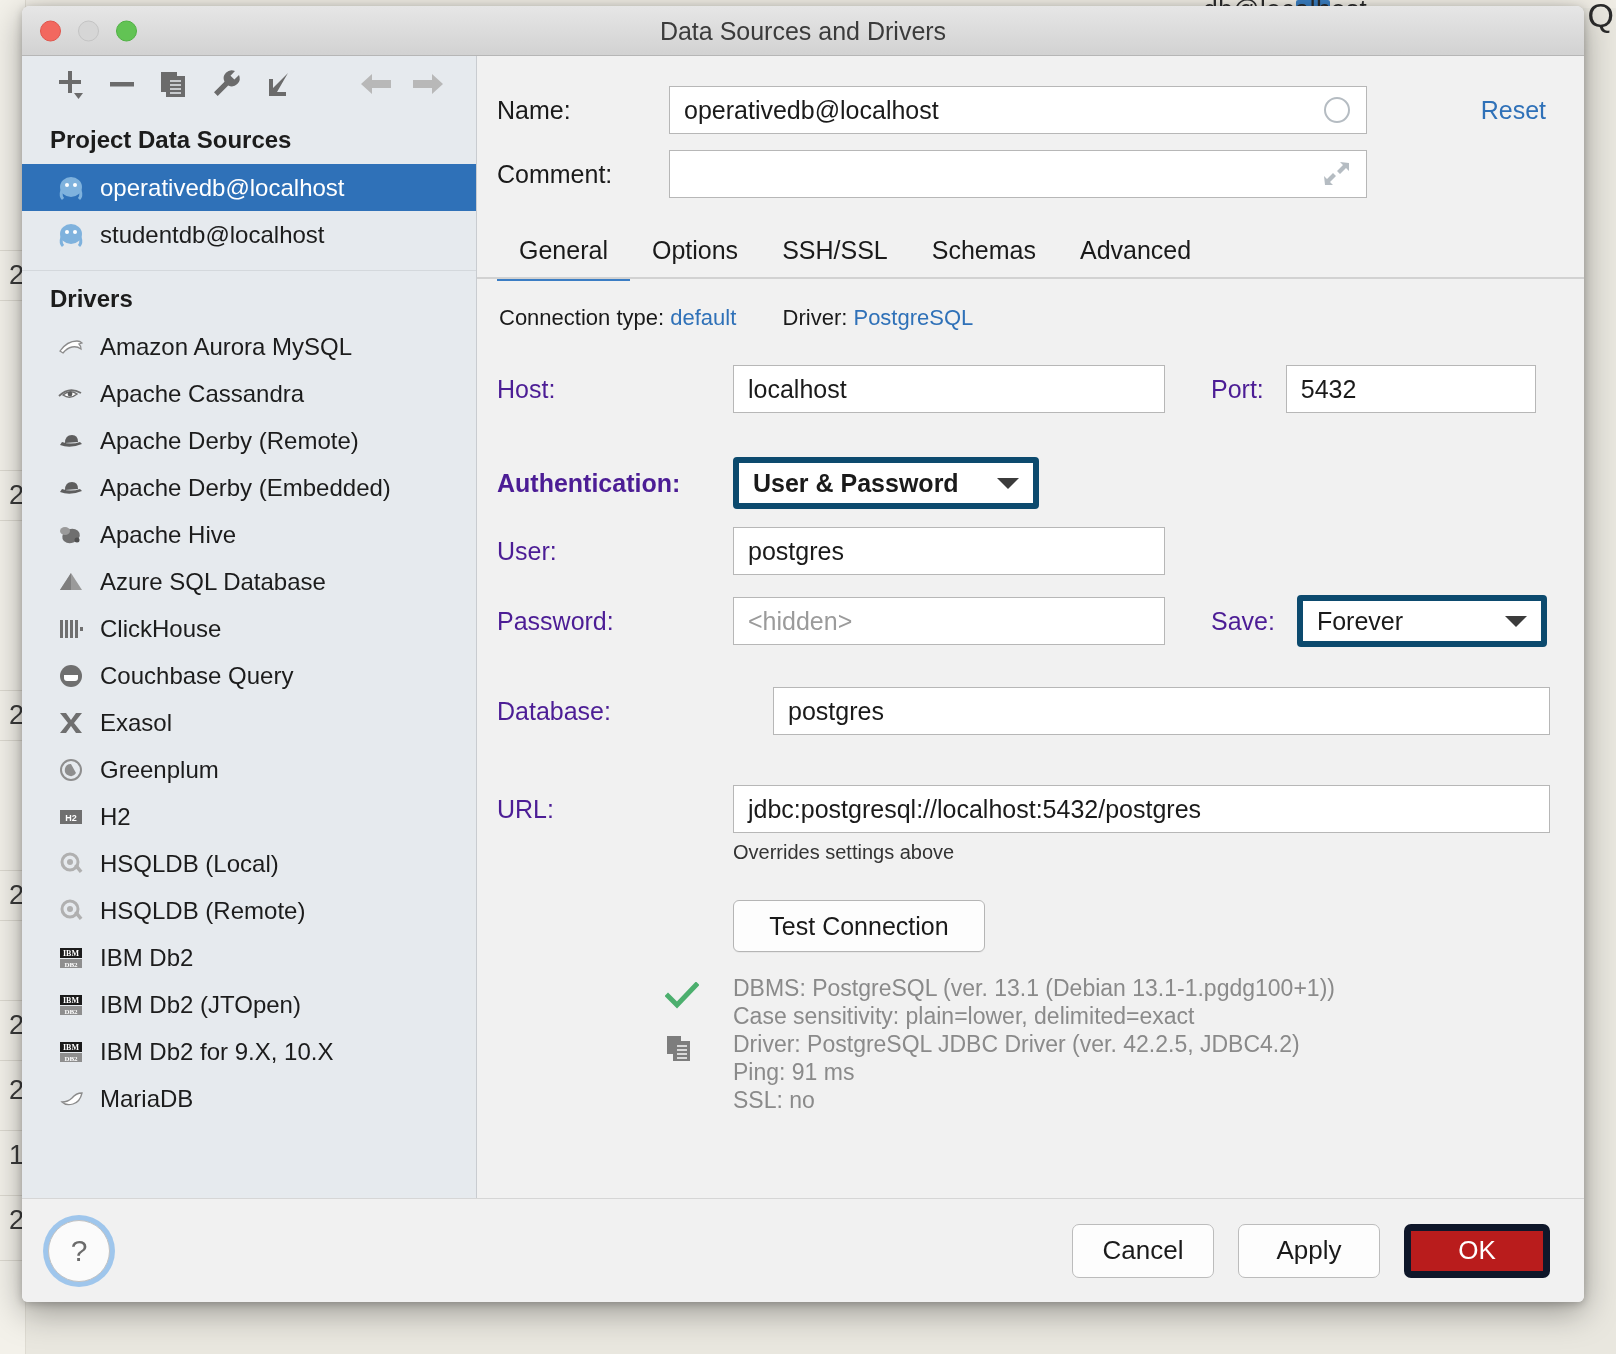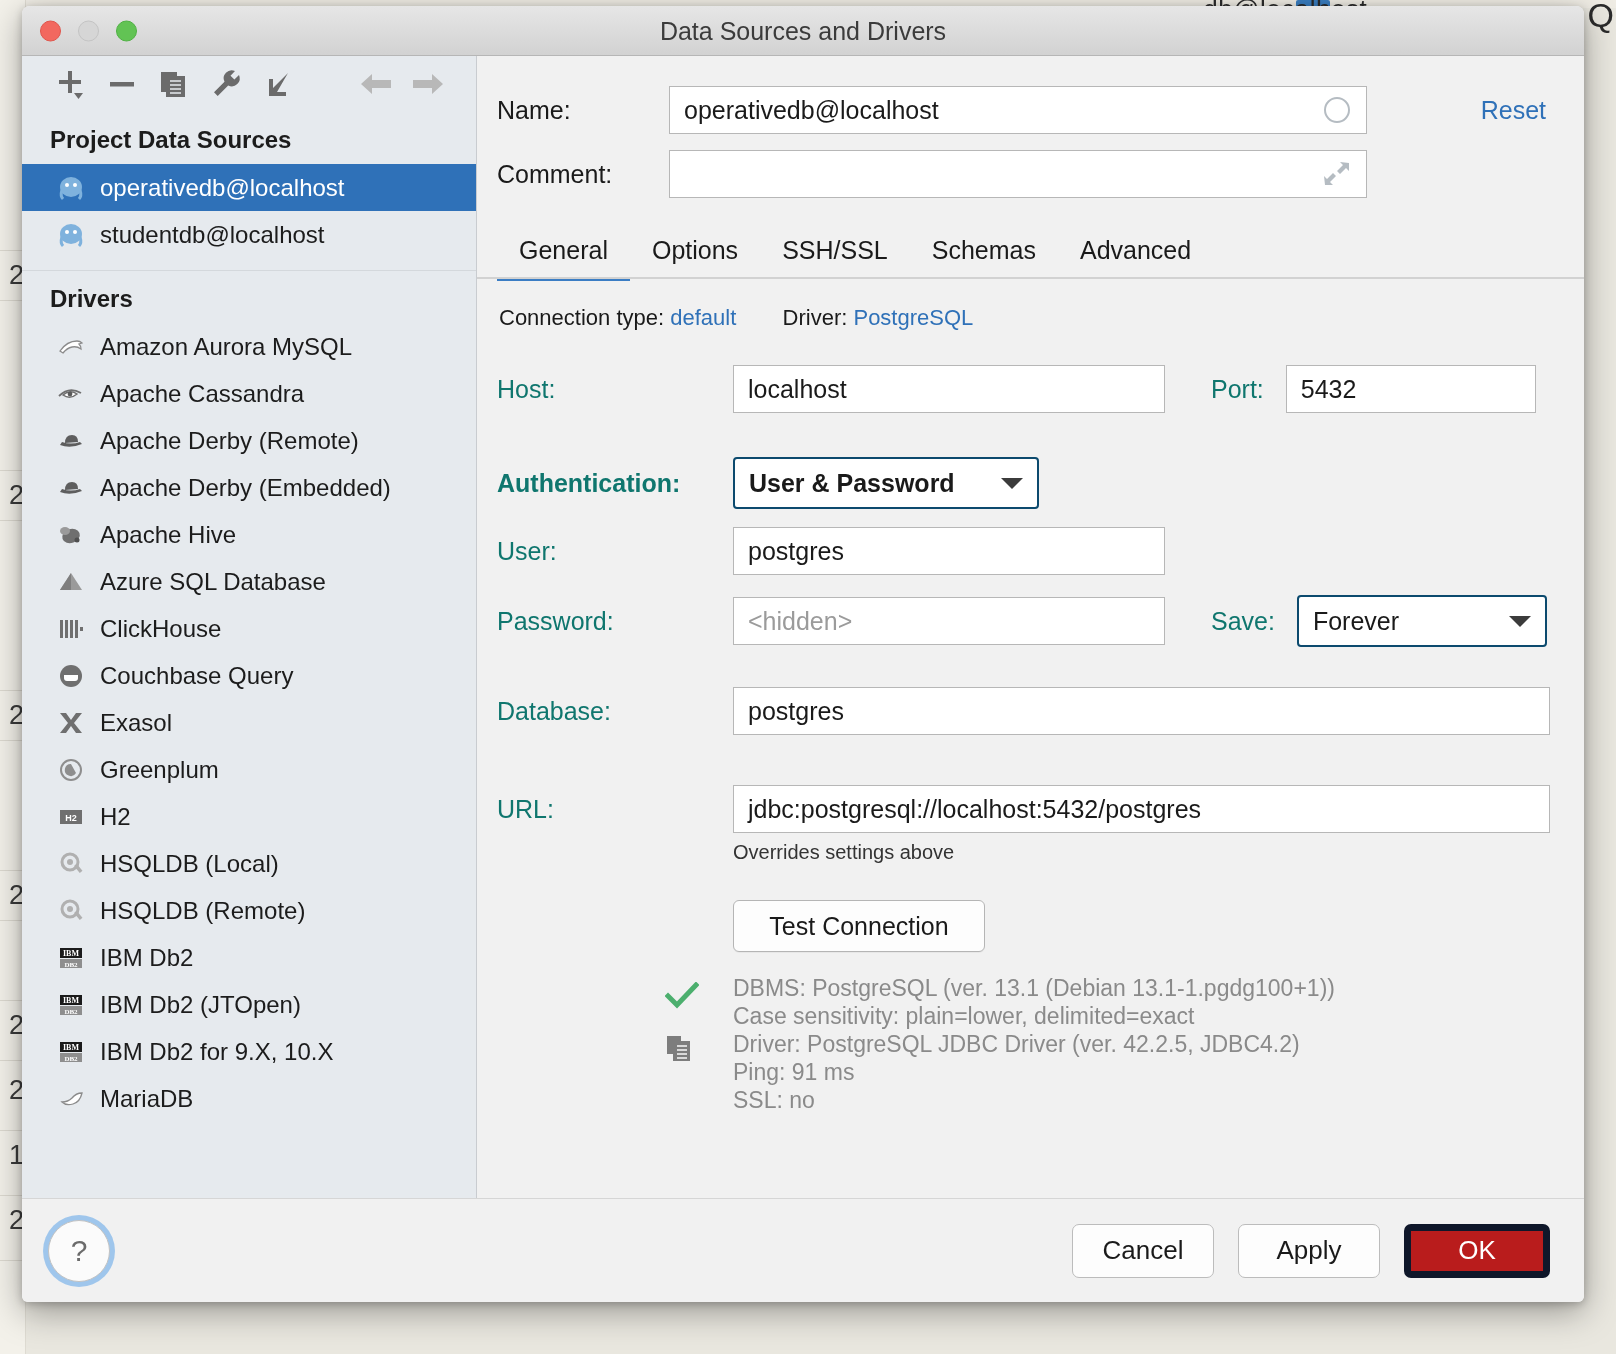--- a/index.html
+++ b/index.html
@@ -144,51 +144,51 @@
   }
   #tabs-wrap { position:relative; }
 
   
   #general-panel { padding:26px 34px 0 20px; }
   #conn-line { font-size:22px; color:#1a1a1a; margin:0 0 34px 2px; }
   #conn-line .lnk { color:#2f71b8; cursor:default; }
   #conn-line .gap { display:inline-block; width:34px; }
 
   .frow { display:flex; align-items:center; margin-bottom:0; }
-  .flabel { font-size:25px; color:#0f766e; flex:none; }
+  .flabel { font-size:25px; color:#4c1d95; flex:none; }
   .lbl-w { width:236px; }
 
   .inp {
     height:48px; background:#ffffff; border:1px solid #b7b7b7;
     font-size:25px; color:#1a1a1a; padding:0 14px;
     display:flex; align-items:center;
   }
   .inp.placeholder { color:#9b9b9b; }
   .sel {
-    height:52px; background:#ffffff; border:2px solid #0c4a6e; border-radius:4px;
+    height:52px; background:#ffffff; border:6px solid #0c4a6e; border-radius:4px;
     font-size:25px; color:#1a1a1a; padding:0 14px;
     display:flex; align-items:center; justify-content:space-between; gap:18px;
   }
   .caret { width:0;height:0;border-left:11px solid transparent;border-right:11px solid transparent;border-top:11px solid #3b3b3b; }
 
   #row-host { margin-bottom:44px; }
   #host-input { width:432px; }
   #lbl-port { width:auto; margin-left:46px; margin-right:22px; }
   #port-input { width:250px; }
 
   #row-auth { margin-bottom:18px;font-weight:bold; }
   #auth-select { width:306px; }
   #row-user { margin-bottom:20px; }
   #user-input { width:432px; }
   #row-pass { margin-bottom:40px; }
   #pass-input { width:432px; }
   #lbl-save { width:auto; margin-left:46px; margin-right:22px; }
   #save-select { width:250px; }
 
-  #row-db { margin-bottom:50px; }
+  #row-db { margin-bottom:50px;gap:40px; }
   #db-input { width:820px; }
 
   #row-url { margin-bottom:4px; }
   #url-input { width:820px; }
   #url-hint { font-size:20px; color:#333333; margin:8px 0 0 236px; }
 
   #test-btn {
     margin:36px 0 0 236px; width:252px; height:52px;
     background:#fdfdfd; border:1px solid #b5b5b5; border-radius:6px;
     display:flex; align-items:center; justify-content:center;

